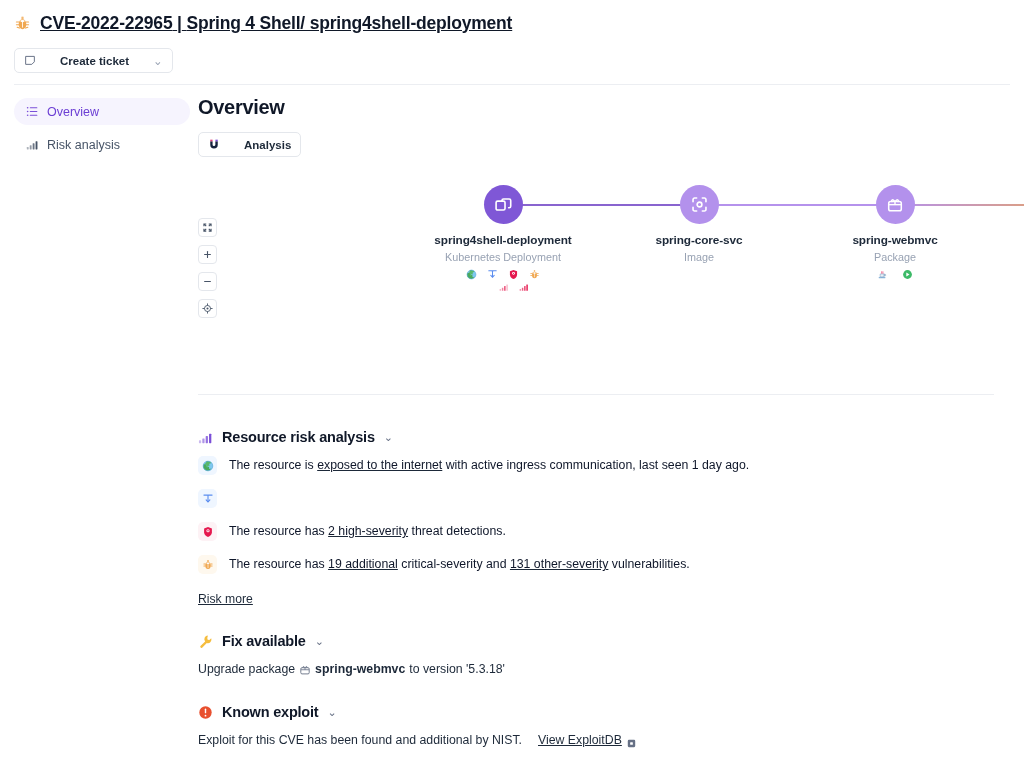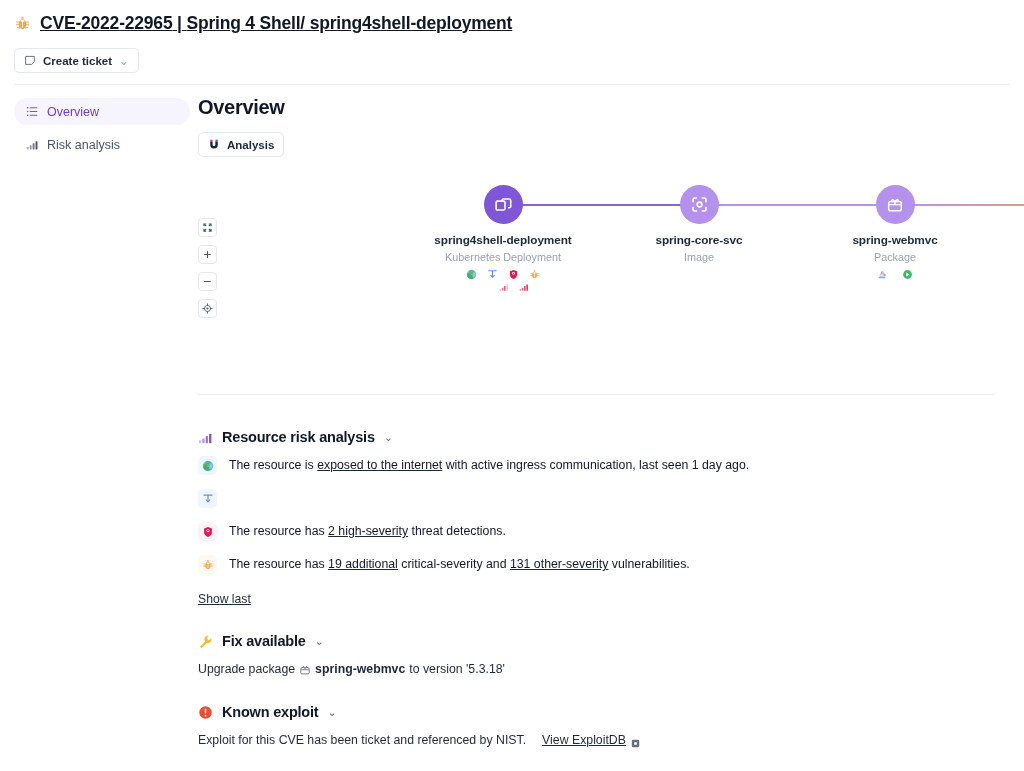--- a/index.html
+++ b/index.html
@@ -25,21 +25,21 @@
     color: #101828;
     white-space: nowrap;
     text-decoration: underline;
   }
   .title-pipe { color: #101828; font-weight: bold; }
 
   .btn-row { margin-top: 12px; }
   .btn {
     display: inline-flex;
     align-items: center;
-    gap: 7px;
+    gap: 24px;
     height: 25px;
     padding: 0 9px;
     background: #ffffff;
     border: 1px solid #e4e7ec;
     border-radius: 5px;
     font-size: 11.5px;
     font-weight: bold;
     color: #1d2939;
     cursor: pointer;
   }
@@ -553,21 +553,21 @@
                 <rect x="11.4" y="8" width="1.3" height="10" rx="0.6"></rect>
                 <ellipse cx="12" cy="8.6" rx="3.1" ry="1.5"></ellipse>
               </g>
             </svg>
           </span>
           <div class="risk-text">
             <span>The resource has </span><u>19 additional</u><span> critical-severity and </span><u>131 other-severity</u><span> vulnerabilities.</span>
           </div>
         </div>
 
-        <span class="show-more">Show last</span>
+        <span class="show-more">Risk more</span>
       </div>
     </div>
 
     
     <div class="sec" style="margin-top:26px;">
       <div class="sec-head">
         <span class="sec-ico">
           <svg viewBox="0 0 16 16" width="15" height="15">
             <path d="M10.6 1.6a3.9 3.9 0 0 0-3 6.3l-5 5a1.3 1.3 0 0 0 1.8 1.8l5-5a3.9 3.9 0 0 0 4.7-5.2l-2 2-1.8-.4-.4-1.8z" fill="#f5bd3f"></path>
           </svg>
@@ -597,21 +597,21 @@
           <svg viewBox="0 0 16 16" width="15" height="15">
             <circle cx="8" cy="8" r="6.6" fill="#e8502f"></circle>
             <rect x="7.25" y="3.8" width="1.5" height="5.1" rx="0.75" fill="#fff"></rect>
             <circle cx="8" cy="11.4" r="0.95" fill="#fff"></circle>
           </svg>
         </span>
         <span class="sec-title">Known exploit</span>
         <span class="sec-chev">⌄</span>
       </div>
       <div class="sec-body">
-        <span>Exploit for this CVE has been ticket and referenced by NIST.</span>
+        <span>Exploit for this CVE has been found and additional by NIST.</span>
         <span class="ext-link" style="margin-left:16px;">View ExploitDB</span>
         <span class="ext-ico">
           <svg viewBox="0 0 16 16" width="9" height="9">
             <rect x="1.4" y="1.4" width="13.2" height="13.2" rx="2" fill="#667085"></rect>
             <rect x="5.6" y="5.6" width="4.8" height="4.8" rx="1" fill="#fff"></rect>
           </svg>
         </span>
       </div>
     </div>
 

